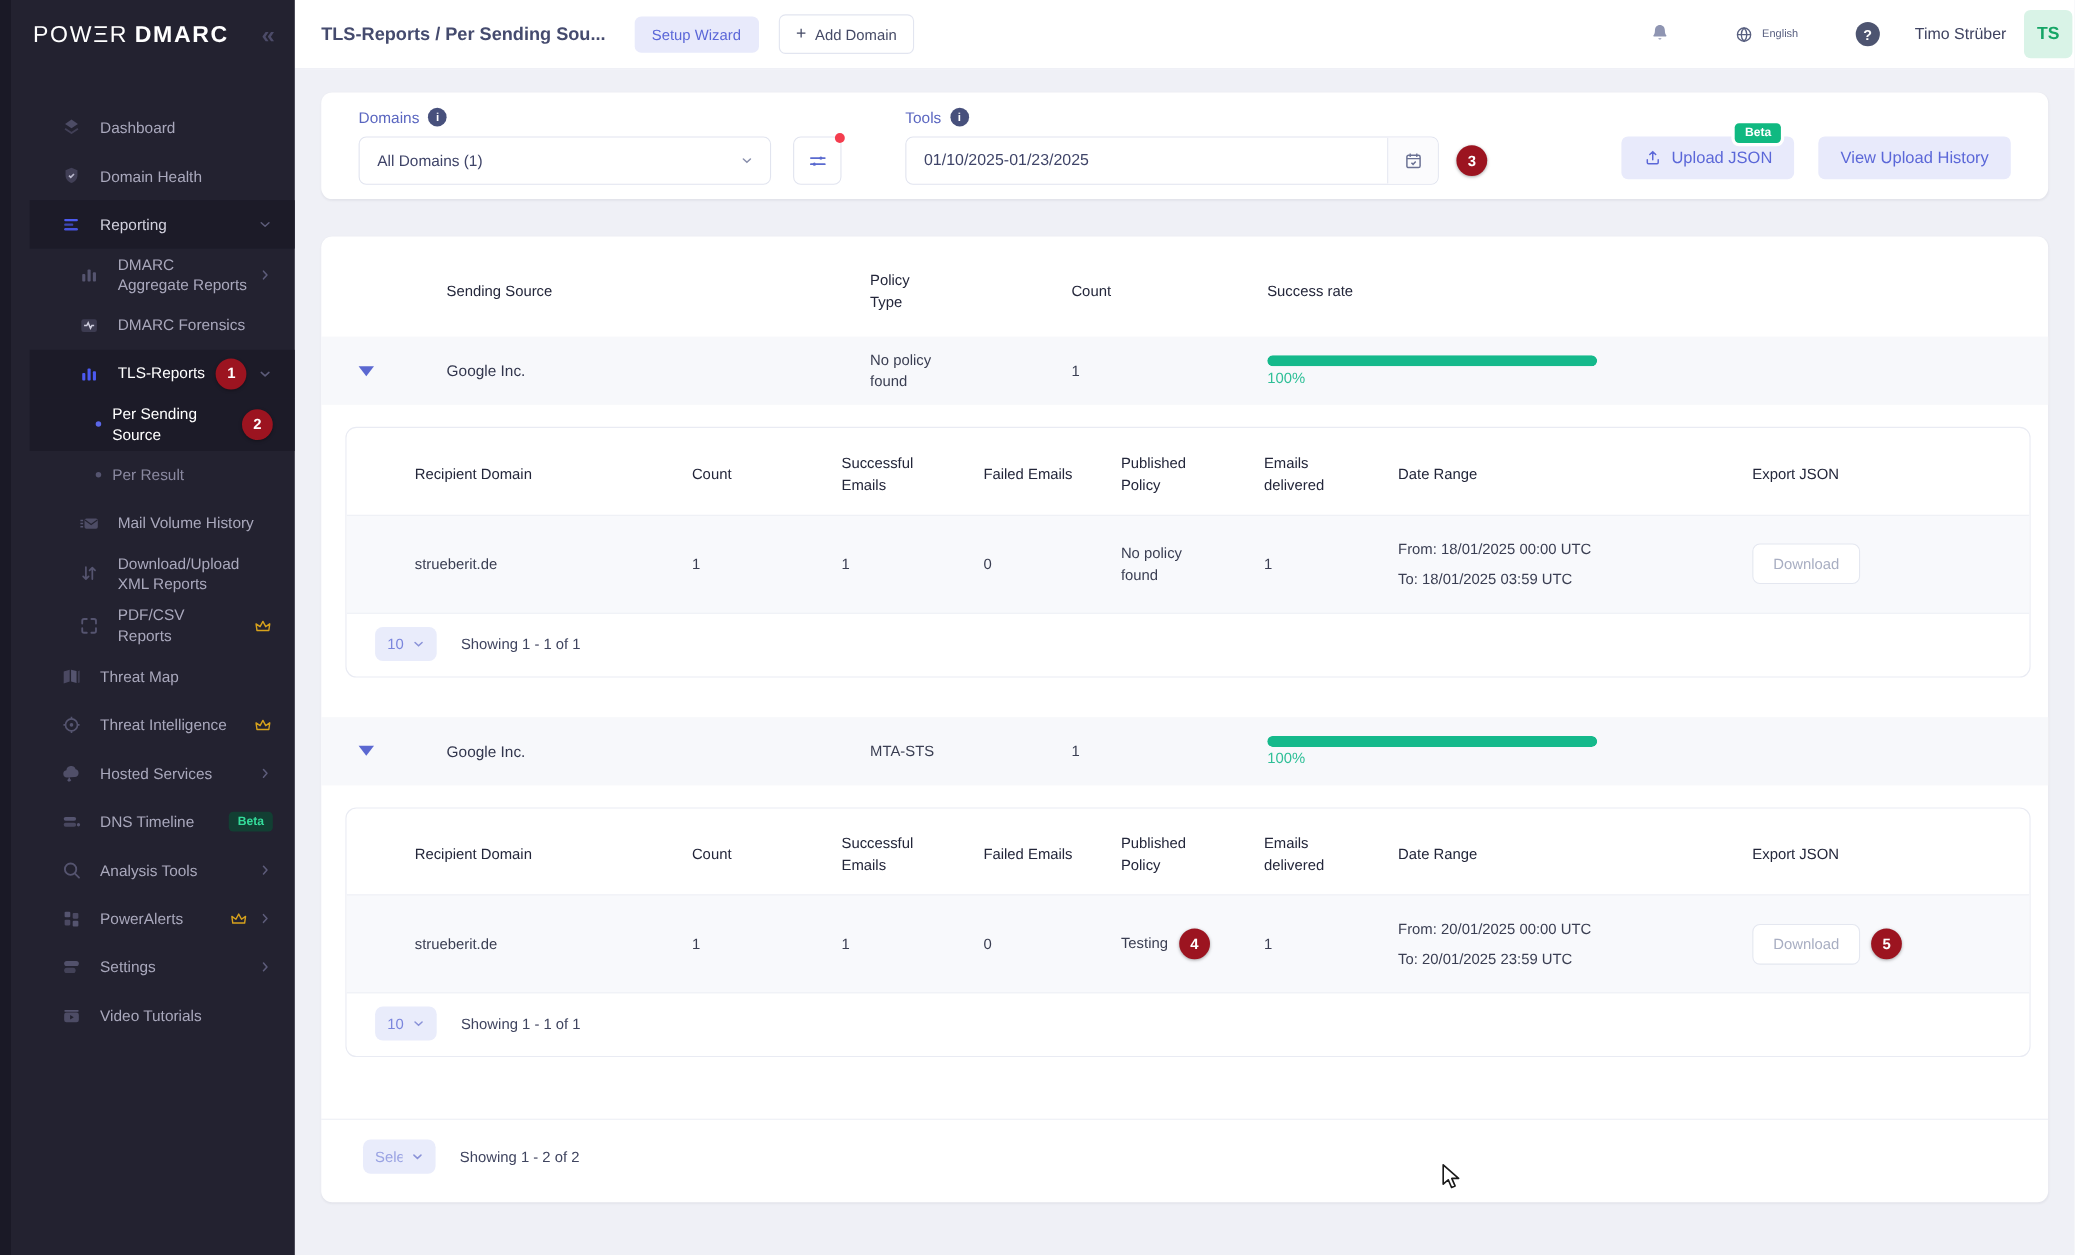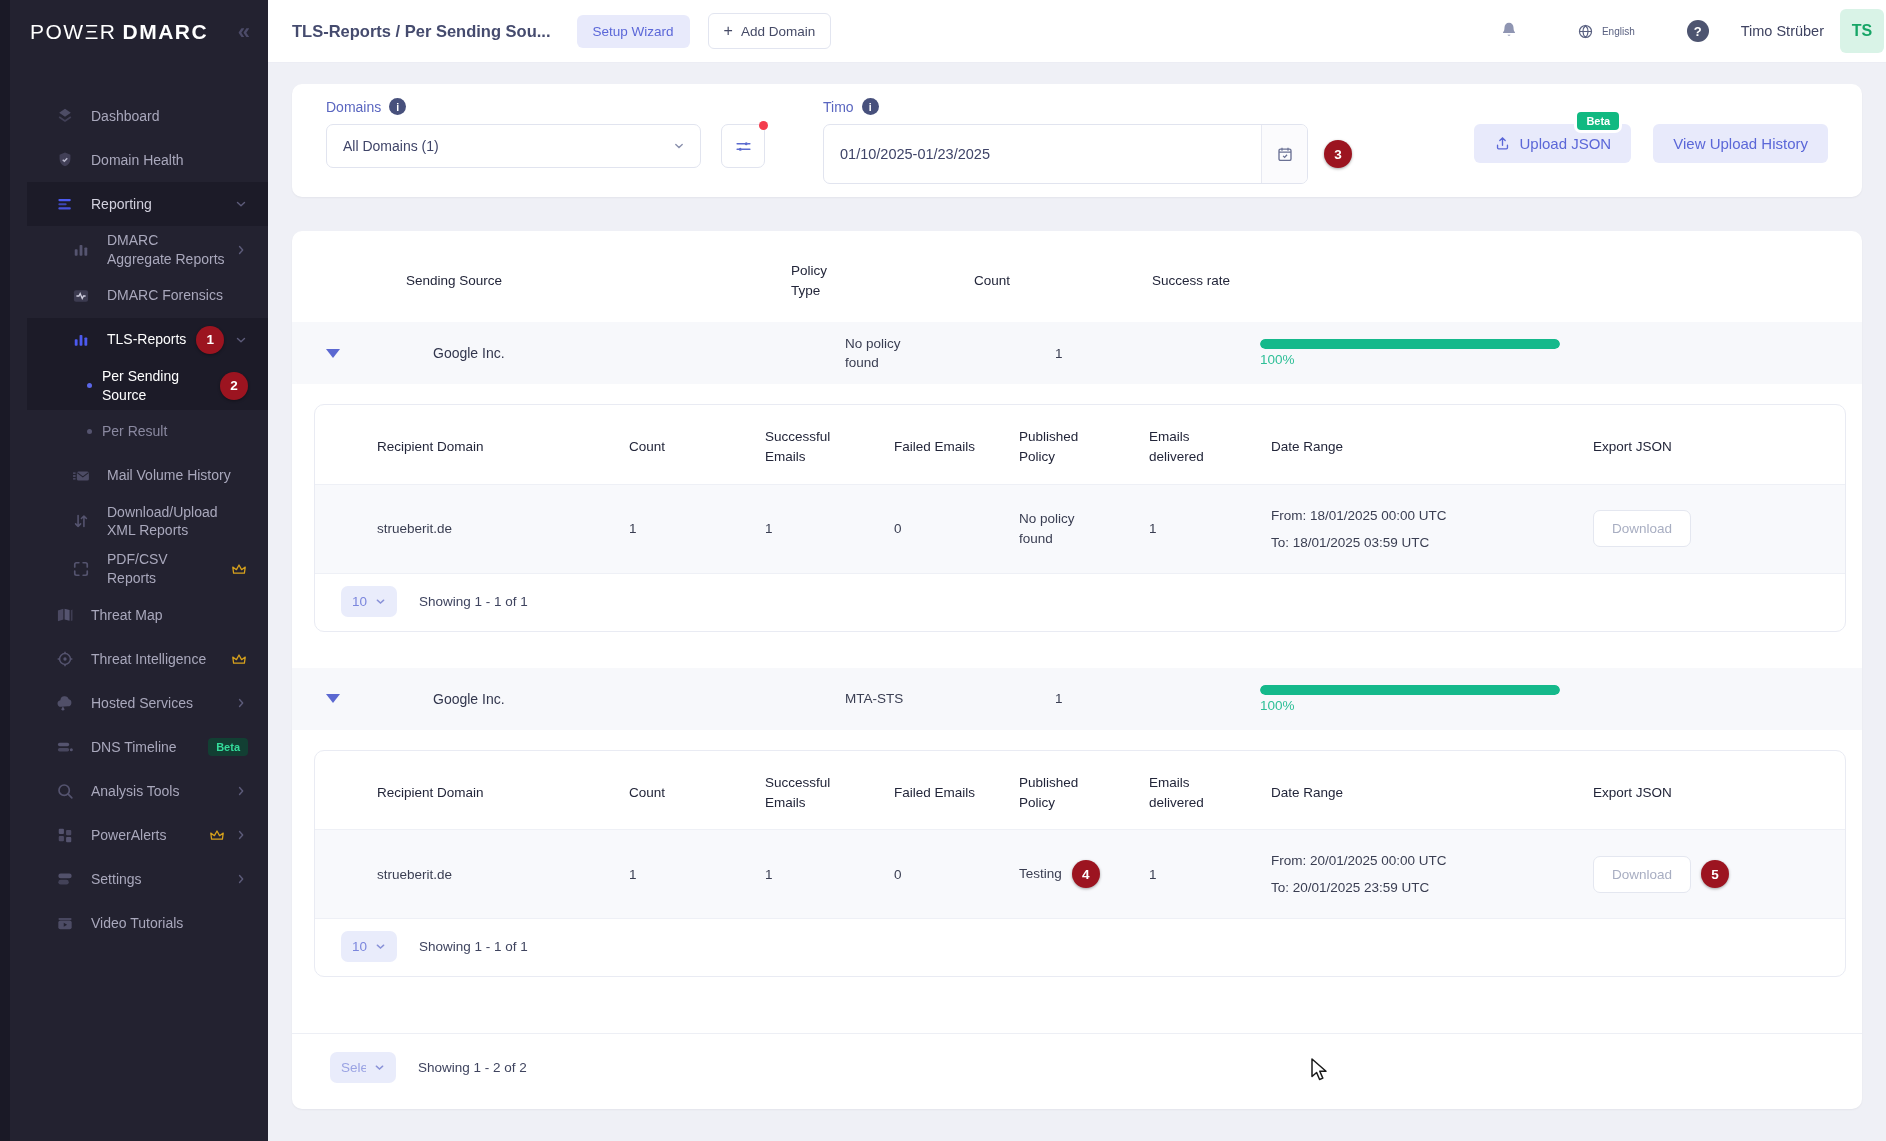--- a/index.html
+++ b/index.html
@@ -76,40 +76,40 @@
   .fcontrols { display:flex; align-items:center; gap:20px; }
   .select-box { width:375px; height:44px; border:1px solid #e1e4ef; border-radius:7px; display:flex; align-items:center;
     padding:0 14px 0 16px; color:#3f4468; font-size:14px; cursor:pointer; background:#fff; }
   .select-box .sel-chev { margin-left:auto; color:#8a90ad; width:14px; height:14px; }
   .icon-btn { width:44px; height:44px; border:1px solid #e1e4ef; border-radius:7px; background:#fff; position:relative;
     display:flex; align-items:center; justify-content:center; color:#5a6acf; cursor:pointer; }
   .icon-btn svg { width:19px; height:19px; }
   .red-dot { position:absolute; top:-4px; right:-4px; width:9px; height:9px; border-radius:50%; background:#f43d4e; }
   .fgroup.date { margin-left:58px; }
   .date-wrap { display:flex; align-items:center; }
-  .date-input { width:485px; height:60px; border:1px solid #e1e4ef; border-radius:7px; display:flex; align-items:center;
+  .date-input { width:485px; height:44px; border:1px solid #e1e4ef; border-radius:7px; display:flex; align-items:center;
     background:#fff; overflow:hidden; cursor:text; }
   .date-input .dval { padding:0 16px; color:#3f4468; font-size:14.5px; flex:1; }
   .cal-btn { width:46px; height:100%; border:none; border-left:1px solid #e7e9f2; background:#fbfbfd; color:#6a7194;
     display:flex; align-items:center; justify-content:center; cursor:pointer; }
   .cal-btn svg { width:18px; height:18px; }
   .fbuttons { margin-left:auto; display:flex; align-items:center; gap:22px; margin-top:26px; }
   .upload-wrap { position:relative; }
   .beta-tag { position:absolute; top:-12px; right:12px; background:#10b981; color:#fff; font-size:11px; font-weight:700;
     border-radius:4px; padding:3px 9px; box-shadow:0 0 0 3px #fff; }
   .btn-soft.lg { font-size:15px; padding:11px 20px; }
   .btn-soft.lg svg { width:17px; height:17px; }
 
   
   .table-card { background:#fff; border-radius:10px; box-shadow:0 1px 2px rgba(20,20,40,.05); margin-top:34px; padding:28px 0 26px 0; min-height:830px; }
   .main-grid { display:grid; grid-template-columns:92px 385px 183px 178px 1fr; align-items:center; padding-left:22px; }
   .main-thead { padding-top:2px; padding-bottom:22px; }
   .main-thead span { font-size:13.5px; color:#23263a; line-height:1.45; }
   .hd-policy { display:inline-block; max-width:52px; }
-  .group-row { background:#f7f8fb; min-height:62px;gap:27px; }
+  .group-row { background:#f7f8fb; min-height:62px; }
   .tri { width:0; height:0; border-left:7px solid transparent; border-right:7px solid transparent; border-top:9px solid #5b68d1;
     margin-left:12px; cursor:pointer; }
   .g-source { font-size:14px; color:#32364d; }
   .g-policy { font-size:13.5px; color:#3a3e52; line-height:1.45; display:inline-block; max-width:70px; }
   .g-policy.one { max-width:none; }
   .g-count { font-size:13.5px; color:#3a3e52; }
   .g-rate { display:flex; flex-direction:column; gap:3px; }
   .bar { width:300px; height:10px; border-radius:5px; overflow:hidden; background:transparent; }
   .bar-fill { height:100%; width:100%; background:#15b98b; border-radius:5px; }
   .rate-label { font-size:13.5px; color:#2ebf97; }
@@ -433,21 +433,21 @@
                   <circle cx="15.5" cy="8.5" r="1.9" fill="currentColor" stroke="none"></circle>
                   <circle cx="8" cy="15.5" r="1.9" fill="currentColor" stroke="none"></circle>
                 </svg>
               <span class="red-dot" data-name="filter-notification-dot"></span>
             </button>
           </div>
         </div>
 
         <div class="fgroup date" data-name="date-filter-group">
           <div class="flabel">
-            <span data-name="date-label">Timo</span>
+            <span data-name="date-label">Tools</span>
             <span class="info-ic" data-name="info-icon">i</span>
           </div>
           <div class="date-wrap">
             <div class="date-input" data-name="date-range-input">
               <span class="dval" data-name="date-range-value">01/10/2025-01/23/2025</span>
               <button class="cal-btn" data-name="calendar-button">
                 <svg viewBox="0 0 24 24" fill="none" stroke="currentColor" stroke-width="1.8" data-name="calendar-icon">
                     <rect x="4" y="5.5" width="16" height="15" rx="2"></rect>
                     <path d="M8 3.5v4M16 3.5v4M4 9.5h16" stroke-width="1.6"></path>
                     <path d="m9.5 14.5 2 2 3.2-3.4"></path>

